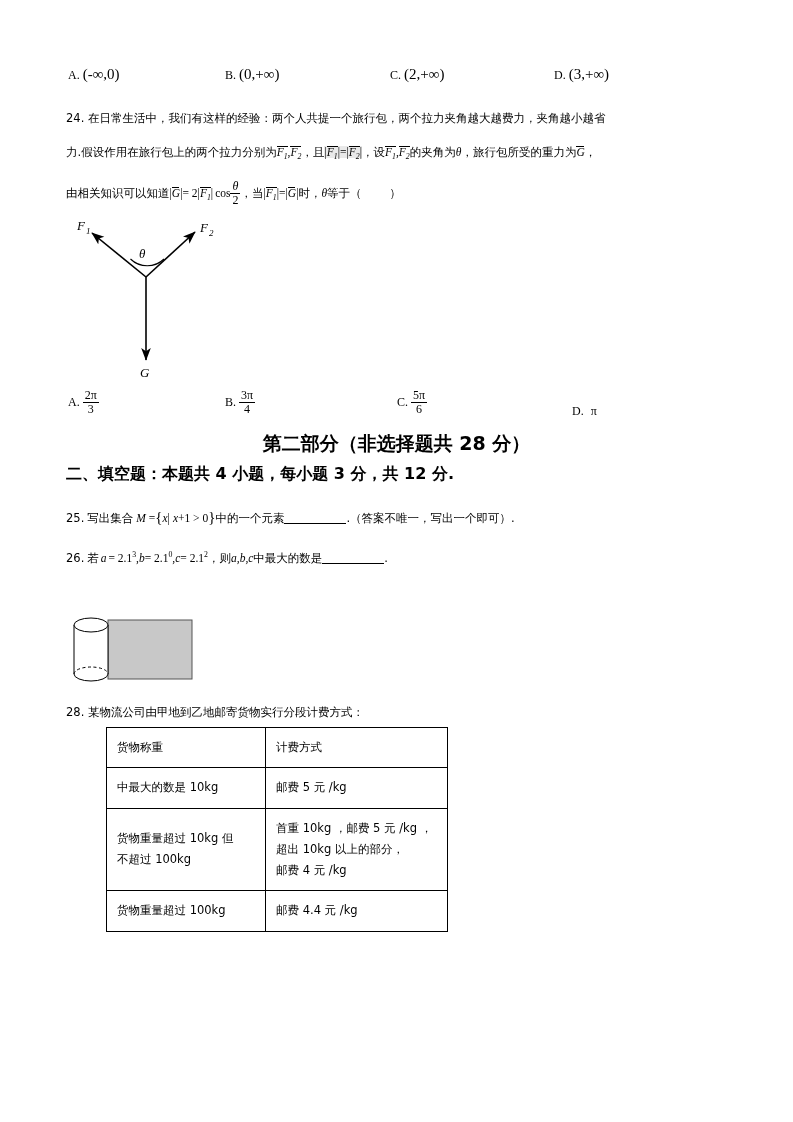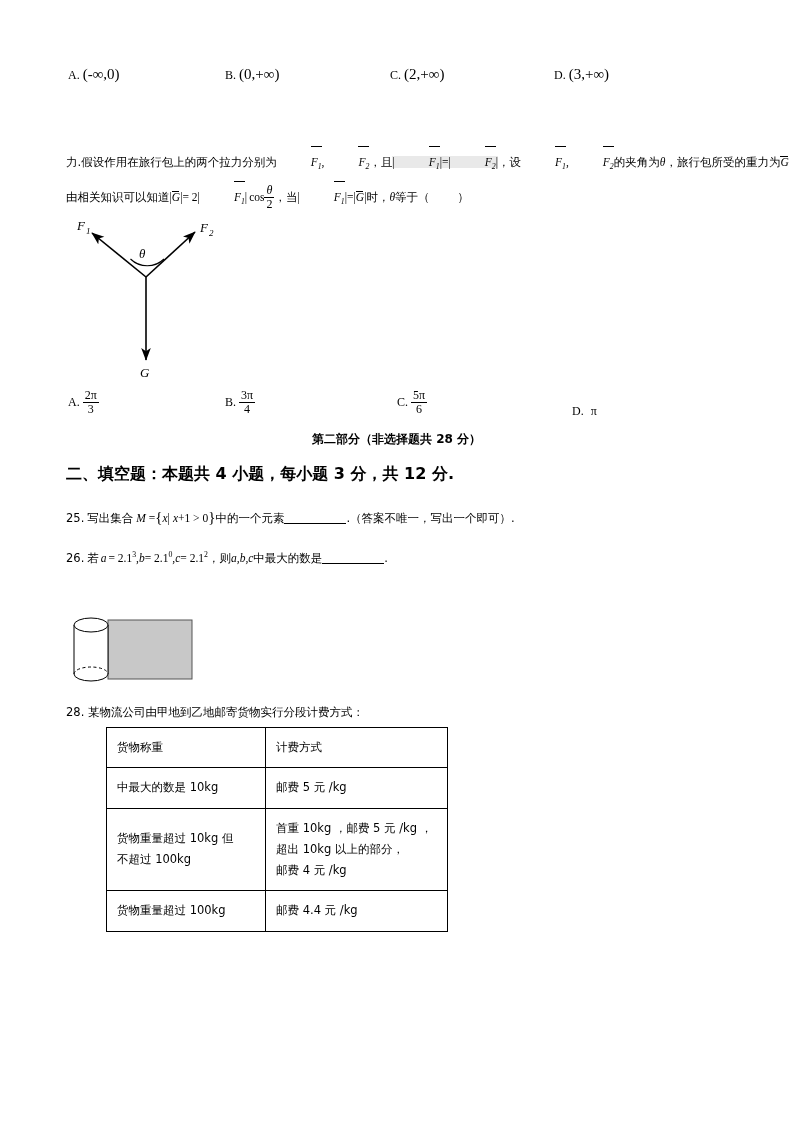--- a/index.html
+++ b/index.html
@@ -26,32 +26,32 @@
   .choice .lbl { font-family:"Liberation Serif",serif; font-style:normal; }
   .paren { font-size:15px; font-family:"Liberation Serif",serif; }
 
   
   .frac { display:inline-block; vertical-align:middle; text-align:center;
           font-size:12px; line-height:1.05; position:relative; top:-1px; }
   .frac .num { display:block; padding:0 2px; }
   .frac .den { display:block; padding:0 2px; border-top:1px solid #000; }
 
   
-  .vec { position:relative; display:inline-block; padding-top:11px;margin-left:34px; }
+  .vec { position:relative; display:inline-block; padding-top:1px; }
   .vec::before { content:""; position:absolute; left:0; right:0; top:0px; border-top:1px solid #000; }
   .vecsm { position:relative; display:inline-block; }
   .vecsm::before { content:""; position:absolute; left:0; right:1px; top:-1px; border-top:1px solid #000; }
 
   sub { font-size:0.68em; }
   sup { font-size:0.68em; }
 
   .hl { background:#e9e9e9; }
 
   
-  .part-title { position:absolute; width:100%; text-align:center; font-size:12px; font-weight:bold; }
+  .part-title { position:absolute; width:100%; text-align:center; font-size:19px; font-weight:bold; }
   .sec-title  { position:absolute; left:66px; font-size:16px; font-weight:bold; white-space:nowrap; }
 
   
   .blank { display:inline-block; border-bottom:1px solid #000; height:0.92em; vertical-align:-2px; }
 
   
   .diagram { position:absolute; }
   
   .cyl-wrap { position:absolute; }
   
@@ -81,20 +81,24 @@
     <div class="choice" style="left:322px;">
       <span class="lbl">C.</span>
       <span class="paren mathup">(2,+∞)</span>
     </div>
     <div class="choice" style="left:486px;">
       <span class="lbl">D.</span>
       <span class="paren mathup">(3,+∞)</span>
     </div>
   </div>
 
+  <div class="row cn body-txt" style="left:66px; top:113px;">
+    <span>24.</span>
+    <span>在日常生活中，我们有这样的经验：两个人共提一个旅行包，两个拉力夹角越大越费力，夹角越小越省</span>
+  </div>
 
   <div class="row body-txt" style="left:66px; top:146px;">
     <span class="cn">力.假设作用在旅行包上的两个拉力分别为</span><span class="vec mathit"><span>F</span><sub>1</sub></span><span class="mathup">,</span><span class="vec mathit"><span>F</span><sub>2</sub></span><span class="cn">，且</span><span class="hl">|<span class="vec mathit"><span>F</span><sub>1</sub></span>|=|<span class="vec mathit"><span>F</span><sub>2</sub></span>|</span><span class="cn">，设</span><span class="vec mathit"><span>F</span><sub>1</sub></span><span class="mathup">,</span><span class="vec mathit"><span>F</span><sub>2</sub></span><span class="cn">的夹角为</span><span class="mathit">θ</span><span class="cn">，旅行包所受的重力为</span><span class="vecsm mathit"><span>G</span></span><span class="cn">，</span>
   </div>
 
   <div class="row body-txt" style="left:66px; top:181px;">
     <span class="cn">由相关知识可以知道</span>|<span class="vecsm mathit"><span>G</span></span>|<span class="mathup">= 2</span>|<span class="vec mathit"><span>F</span><sub>1</sub></span>|<span class="mathup" style="padding-left:2px;">cos</span><span class="frac"><span class="num mathit">θ</span><span class="den mathup">2</span></span><span class="cn">，当</span>|<span class="vec mathit"><span>F</span><sub>1</sub></span>|=|<span class="vecsm mathit"><span>G</span></span>|<span class="cn">时，</span><span class="mathit">θ</span><span class="cn">等于（</span><span style="display:inline-block;width:28px;"></span><span class="cn">）</span>
   </div>
 
   <div class="diagram" style="left:60px; top:215px; width:250px; height:170px;">

